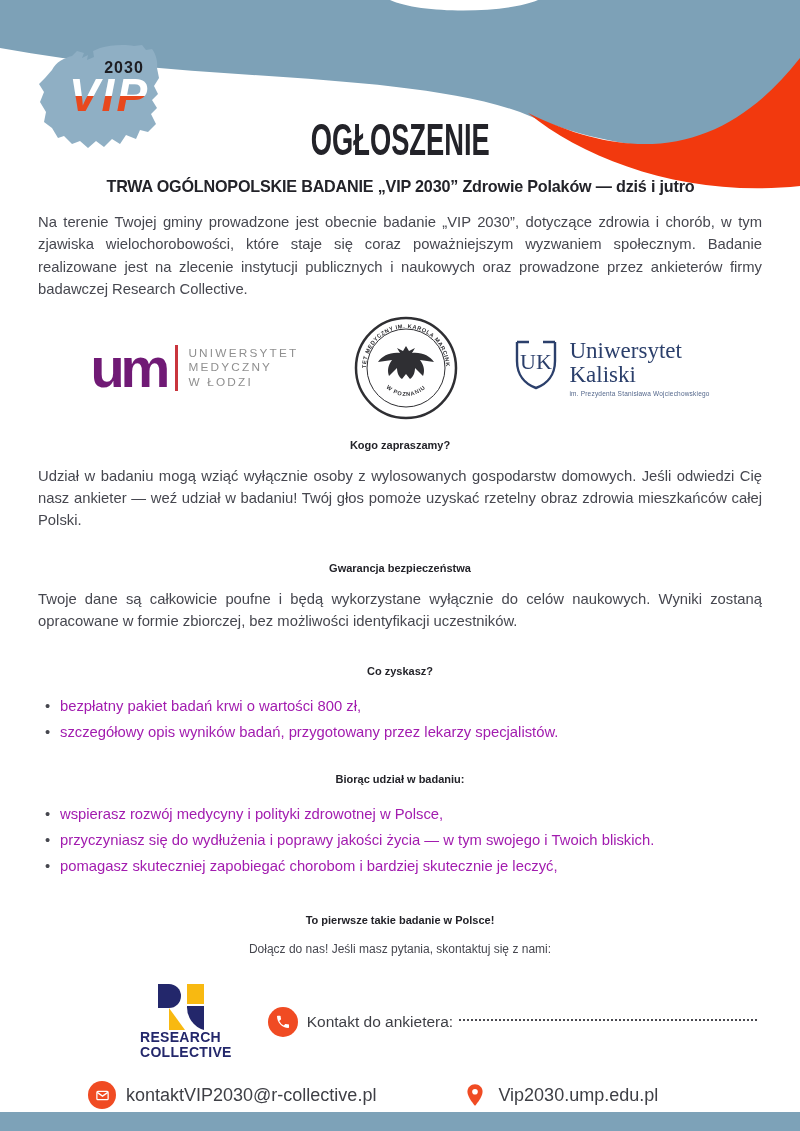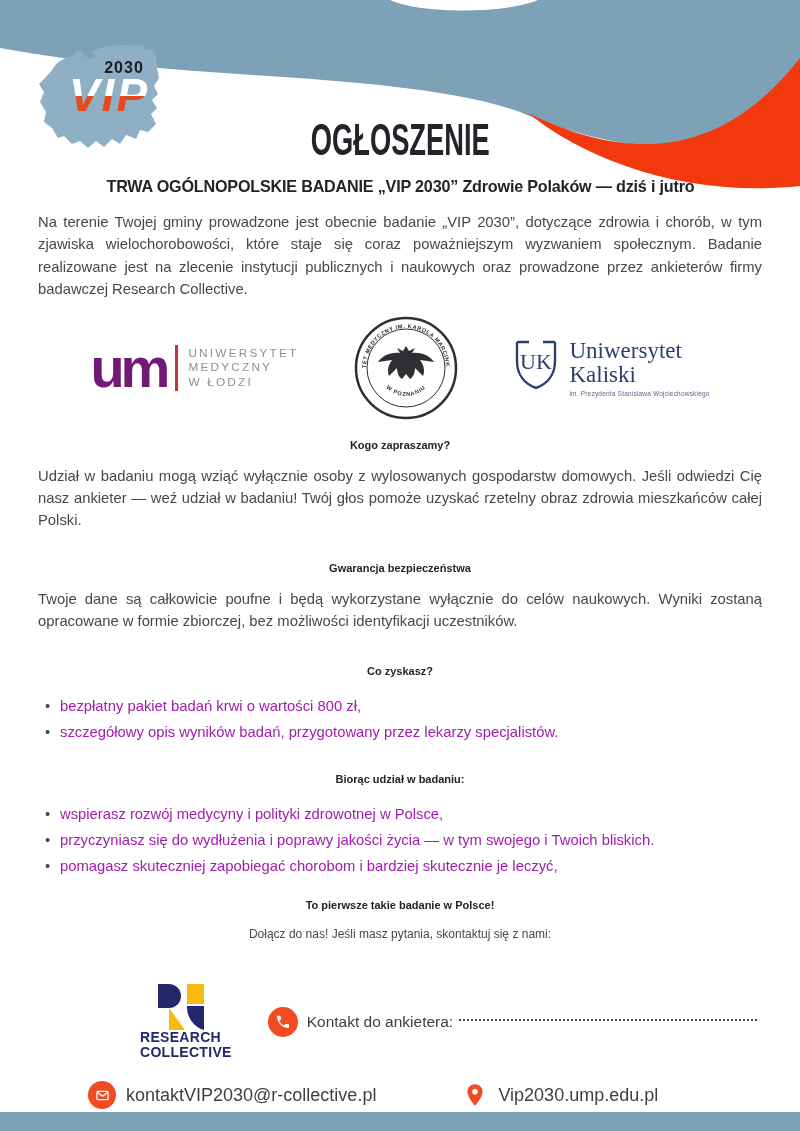--- a/index.html
+++ b/index.html
@@ -164,21 +164,21 @@
       <li>szczegółowy opis wyników badań, przygotowany przez lekarzy specjalistów.</li>
     </ul>
 
     <h2 class="sec" style="margin-top:24px;">Biorąc udział w badaniu:</h2>
     <ul class="blist">
       <li>wspierasz rozwój medycyny i polityki zdrowotnej w Polsce,</li>
       <li>przyczyniasz się do wydłużenia i poprawy jakości życia — w tym swojego i Twoich bliskich.</li>
       <li>pomagasz skuteczniej zapobiegać chorobom i bardziej skutecznie je leczyć,</li>
     </ul>
 
-    <h2 class="sec" style="margin-top:16px;">To pierwsze takie badanie w Polsce!</h2>
+    <h2 class="sec" style="margin-top:31px;">To pierwsze takie badanie w Polsce!</h2>
     <p class="join">Dołącz do nas! Jeśli masz pytania, skontaktuj się z nami:</p>
   </div>
 
   <div class="rc-row">
     <div class="rc-logo">
       <svg class="rc-mark" width="48" height="46" viewBox="0 0 48 46">
         <path fill="#23276B" d="M1,0 h11 a12,12 0 0 1 0,24 h-11 z"></path>
         <path fill="#F8B911" d="M12,24 L28,46 H12 Z"></path>
         <rect x="30" y="0" width="17" height="20" fill="#F8B911"></rect>
         <path fill="#23276B" d="M30,22 h17 v24 a24,24 0 0 1 -17,-24 z"></path>

